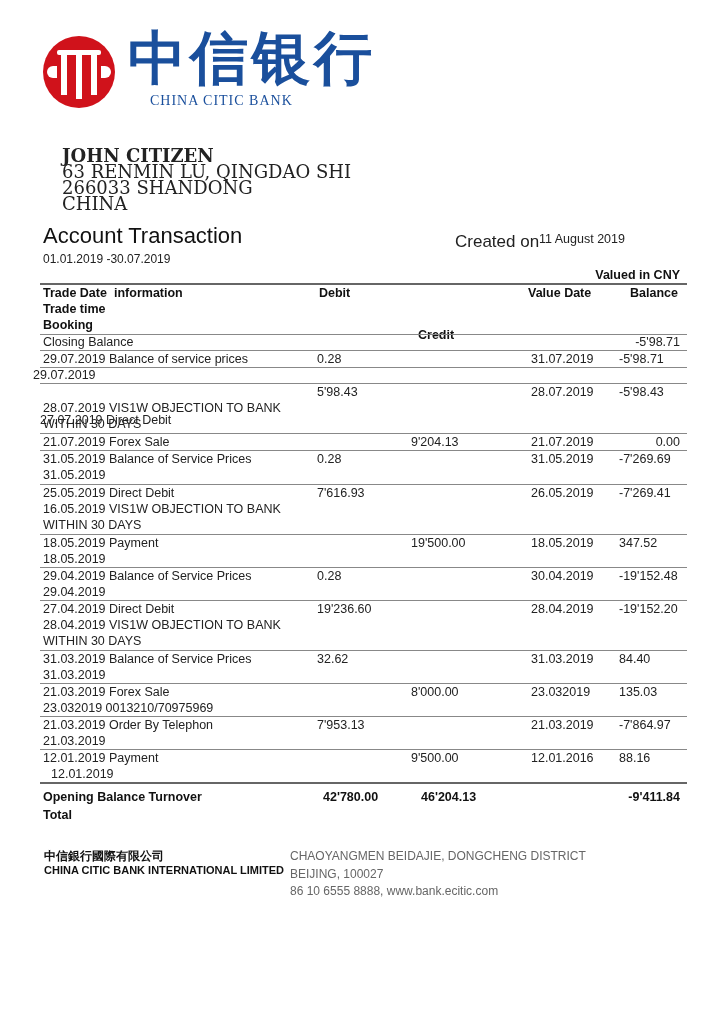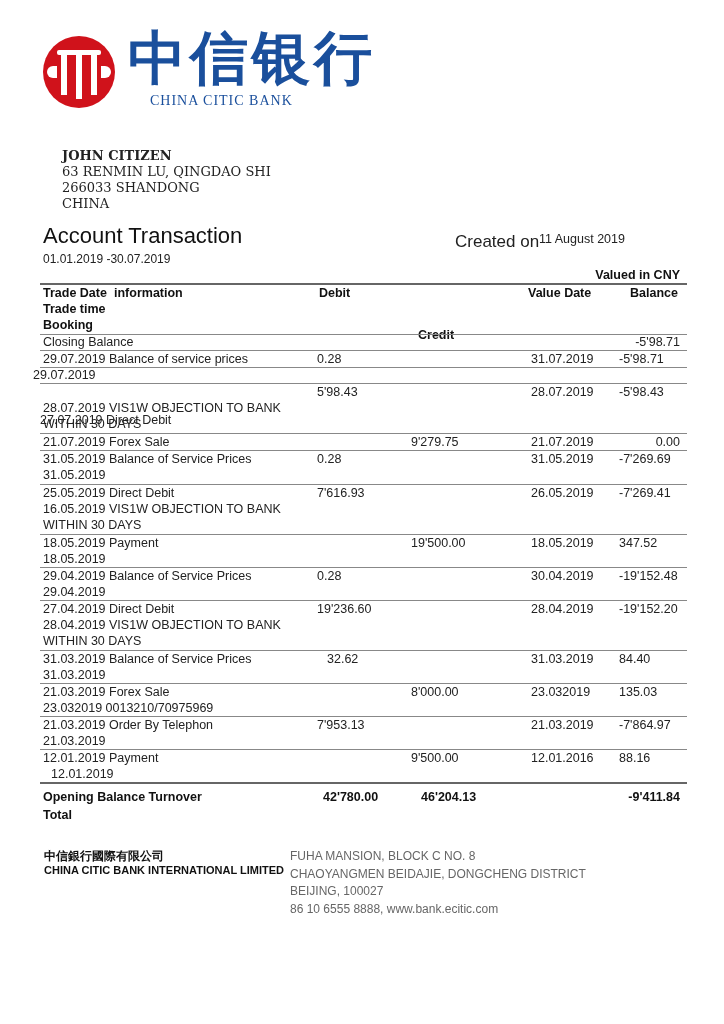--- a/index.html
+++ b/index.html
@@ -4,21 +4,21 @@
 <style>
   html, body { margin:0; padding:0; background:#fff; }
   body { width:724px; height:1024px; position:relative; overflow:hidden; font-family:"Liberation Sans", sans-serif; color:#111; }
   .abs { position:absolute; }
   
   .logo-circle { left:43px; top:36px; width:72px; height:72px; border-radius:50%; background:#d0121b; overflow:hidden; }
   .logo-circle .bar { position:absolute; background:#fff; }
   .logo-cn { left:128px; top:22px; font-family:"DejaVu Serif", serif; font-weight:bold; font-size:58px; color:#1a4f9c; letter-spacing:4px; line-height:72px; }
   .logo-en { left:150px; top:93px; font-family:"Liberation Serif", serif; font-size:14px; color:#1a4f9c; letter-spacing:1px; }
   
-  .addr { left:62px; top:148px; font-family:"DejaVu Serif", serif; font-size:13px; line-height:16px; color:#222; }
+  .addr { left:62px; top:148px; font-family:"DejaVu Serif", serif; font-size:18px; line-height:16px; color:#222; }
   .addr .name { font-weight:bold; }
   
   .title { left:43px; top:223px; font-size:22px; color:#111; }
   .period { left:43px; top:252px; font-size:12px; color:#222; }
   .created-lbl { left:455px; top:232px; font-size:17px; color:#222; }
   .created-val { left:539px; top:232px; font-size:12.5px; color:#222; }
   .valued { right:44px; top:268px; font-size:12.5px; font-weight:bold; color:#111; }
   .hr { left:40px; width:647px; height:1.5px; background:#666; }
   .hr.thin { height:1px; background:#888; }
   .hdr { font-size:12.5px; font-weight:bold; color:#111; }
@@ -84,21 +84,21 @@
 
 <div class="abs cell" style="left:40px;top:385px;margin-top:28px;">27.07.2019 Direct Debit</div>
 <div class="abs cell" style="left:43px;top:401px;">28.07.2019 VIS1W OBJECTION TO BANK</div>
 <div class="abs cell" style="left:43px;top:417px;">WITHIN 30 DAYS</div>
 <div class="abs cell" style="left:317px;top:385px;">5'98.43</div>
 <div class="abs cell" style="left:531px;top:385px;">28.07.2019</div>
 <div class="abs cell" style="left:619px;top:385px;">-5'98.43</div>
 <div class="abs hr thin" style="top:433px;"></div>
 
 <div class="abs cell" style="left:43px;top:435px;">21.07.2019 Forex Sale</div>
-<div class="abs cell" style="left:411px;top:435px;">9'279.75</div>
+<div class="abs cell" style="left:411px;top:435px;">9'204.13</div>
 <div class="abs cell" style="left:531px;top:435px;">21.07.2019</div>
 <div class="abs cell right" style="right:44px;top:435px;">0.00</div>
 <div class="abs hr thin" style="top:450px;"></div>
 
 <div class="abs cell" style="left:43px;top:452px;">31.05.2019 Balance of Service Prices</div>
 <div class="abs cell" style="left:43px;top:468px;">31.05.2019</div>
 <div class="abs cell" style="left:317px;top:452px;">0.28</div>
 <div class="abs cell" style="left:531px;top:452px;">31.05.2019</div>
 <div class="abs cell" style="left:619px;top:452px;">-7'269.69</div>
 <div class="abs hr thin" style="top:484px;"></div>
@@ -128,21 +128,21 @@
 <div class="abs cell" style="left:43px;top:602px;">27.04.2019 Direct Debit</div>
 <div class="abs cell" style="left:43px;top:618px;">28.04.2019 VIS1W OBJECTION TO BANK</div>
 <div class="abs cell" style="left:43px;top:634px;">WITHIN 30 DAYS</div>
 <div class="abs cell" style="left:317px;top:602px;">19'236.60</div>
 <div class="abs cell" style="left:531px;top:602px;">28.04.2019</div>
 <div class="abs cell" style="left:619px;top:602px;">-19'152.20</div>
 <div class="abs hr thin" style="top:650px;"></div>
 
 <div class="abs cell" style="left:43px;top:652px;">31.03.2019 Balance of Service Prices</div>
 <div class="abs cell" style="left:43px;top:668px;">31.03.2019</div>
-<div class="abs cell" style="left:327px;top:652px;">32.62</div>
+<div class="abs cell" style="left:317px;top:652px;">32.62</div>
 <div class="abs cell" style="left:531px;top:652px;">31.03.2019</div>
 <div class="abs cell" style="left:619px;top:652px;">84.40</div>
 <div class="abs hr thin" style="top:683px;"></div>
 
 <div class="abs cell" style="left:43px;top:685px;">21.03.2019  Forex Sale</div>
 <div class="abs cell" style="left:43px;top:701px;">23.032019 0013210/70975969</div>
 <div class="abs cell" style="left:411px;top:685px;">8'000.00</div>
 <div class="abs cell" style="left:531px;top:685px;">23.032019</div>
 <div class="abs cell" style="left:619px;top:685px;">135.03</div>
 <div class="abs hr thin" style="top:716px;"></div>
@@ -163,17 +163,16 @@
 
 <div class="abs cell bold" style="left:43px;top:790px;">Opening Balance Turnover</div>
 <div class="abs cell bold" style="left:43px;top:808px;">Total</div>
 <div class="abs cell bold" style="left:323px;top:790px;">42'780.00</div>
 <div class="abs cell bold" style="left:421px;top:790px;">46'204.13</div>
 <div class="abs cell bold right" style="right:44px;top:790px;">-9'411.84</div>
 
 <div class="abs foot-cn">中信銀行國際有限公司</div>
 <div class="abs foot-en">CHINA CITIC BANK INTERNATIONAL LIMITED</div>
 <div class="abs foot-addr">
-  <div>FUHA MANSION, BLOCK C  NO. 8</div>
   <div>CHAOYANGMEN BEIDAJIE, DONGCHENG DISTRICT</div>
   <div>BEIJING, 100027</div>
   <div>86 10 6555 8888,  www.bank.ecitic.com</div>
 </div>
 
 </body></html>

